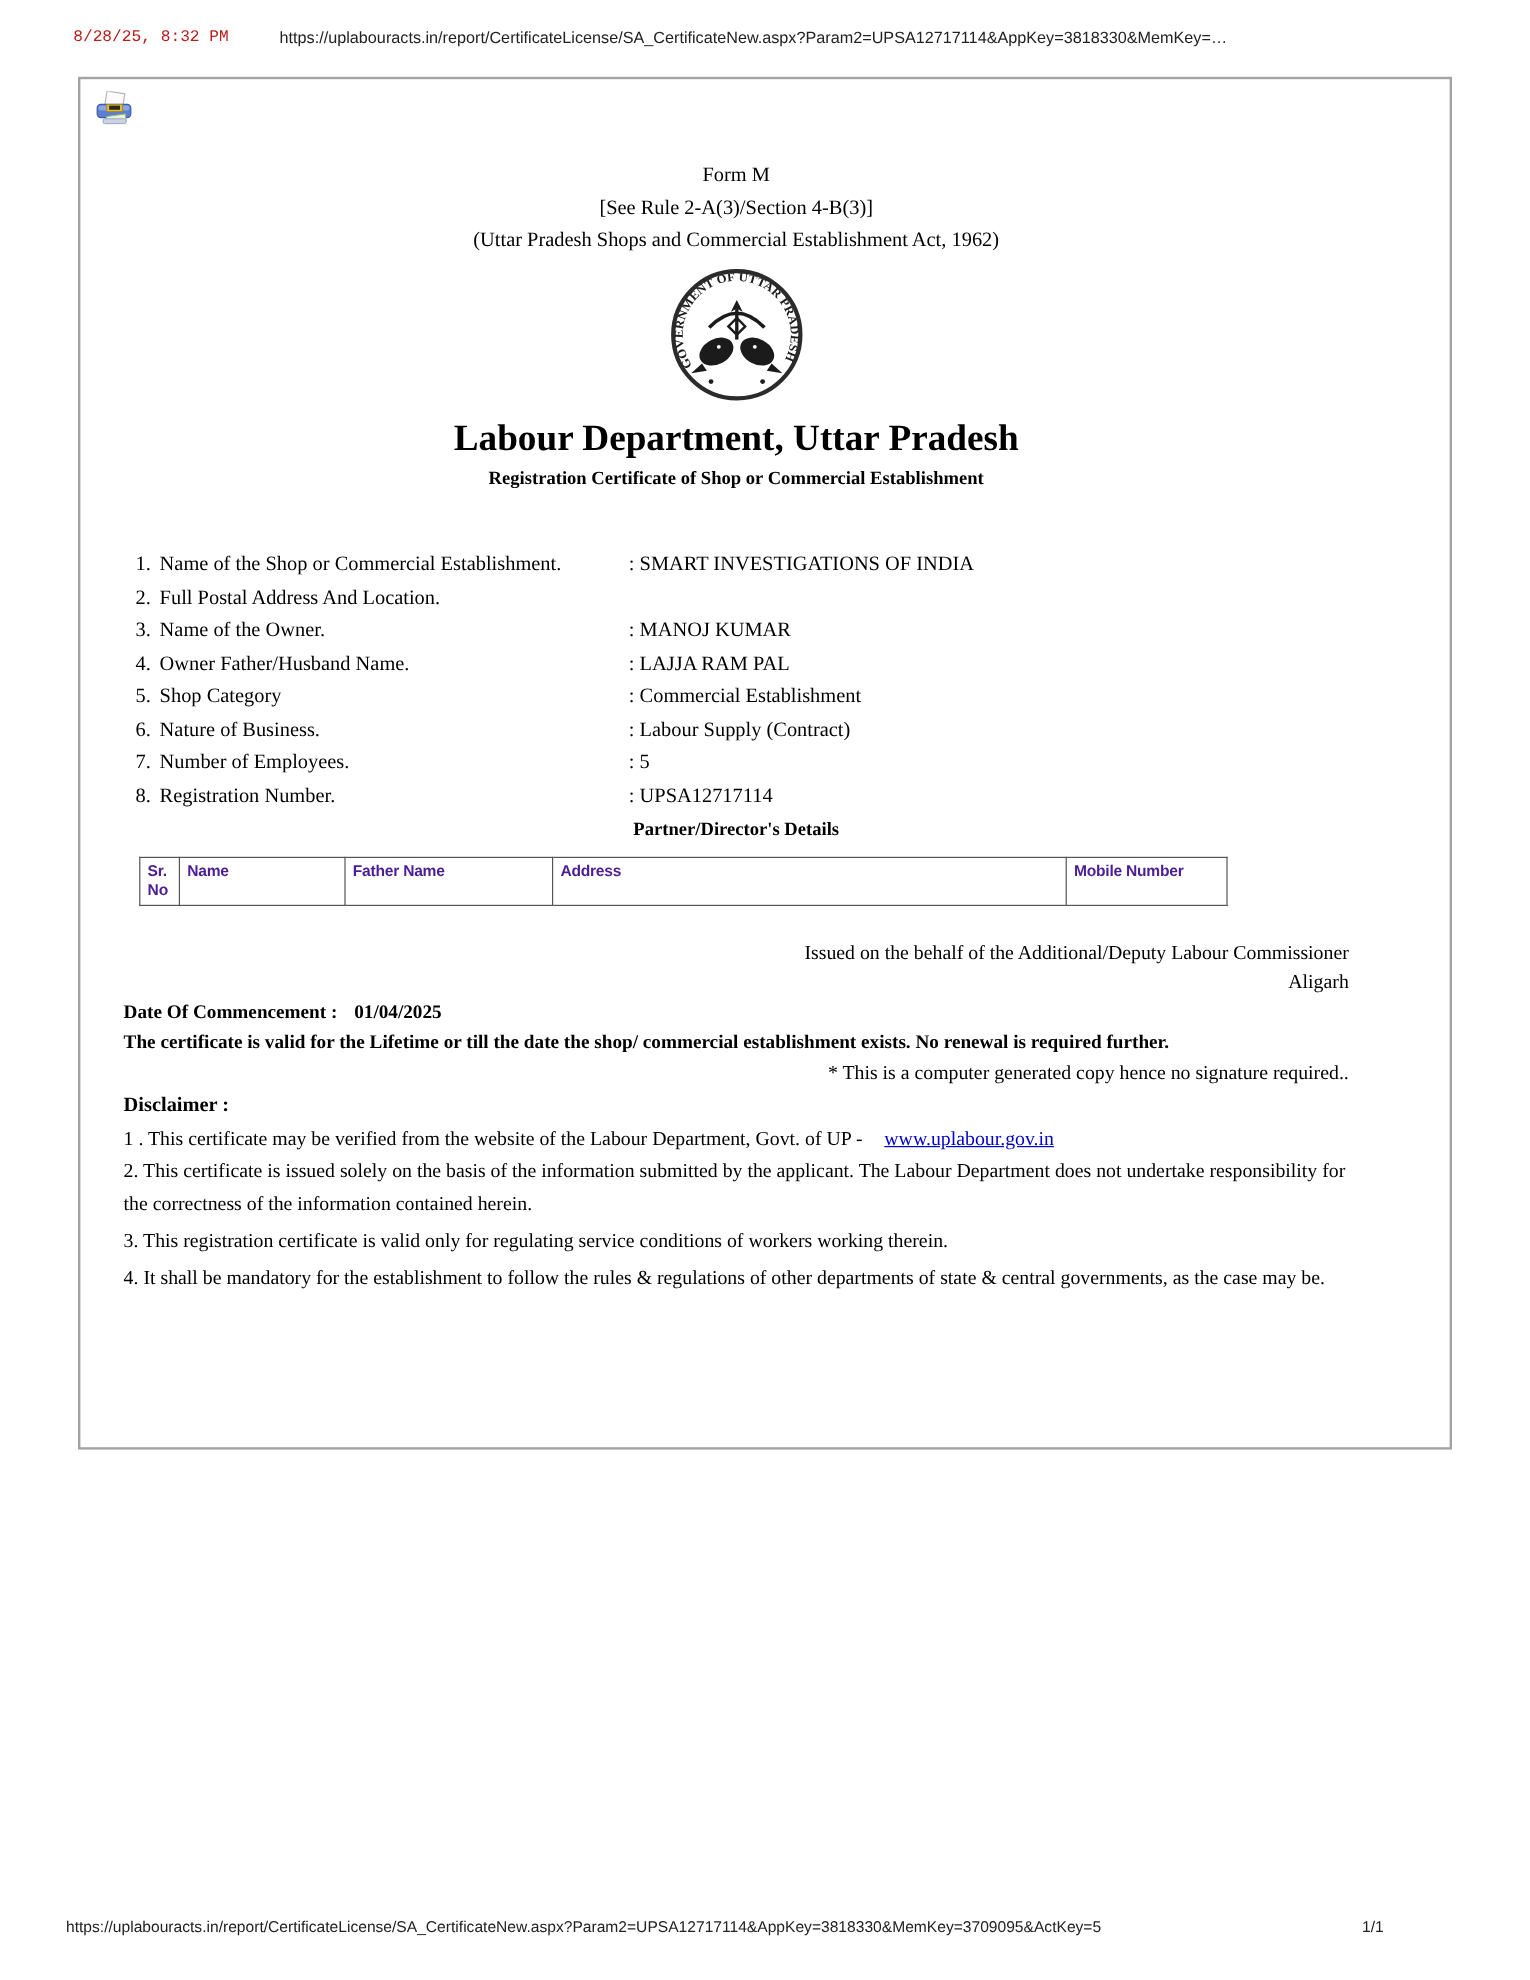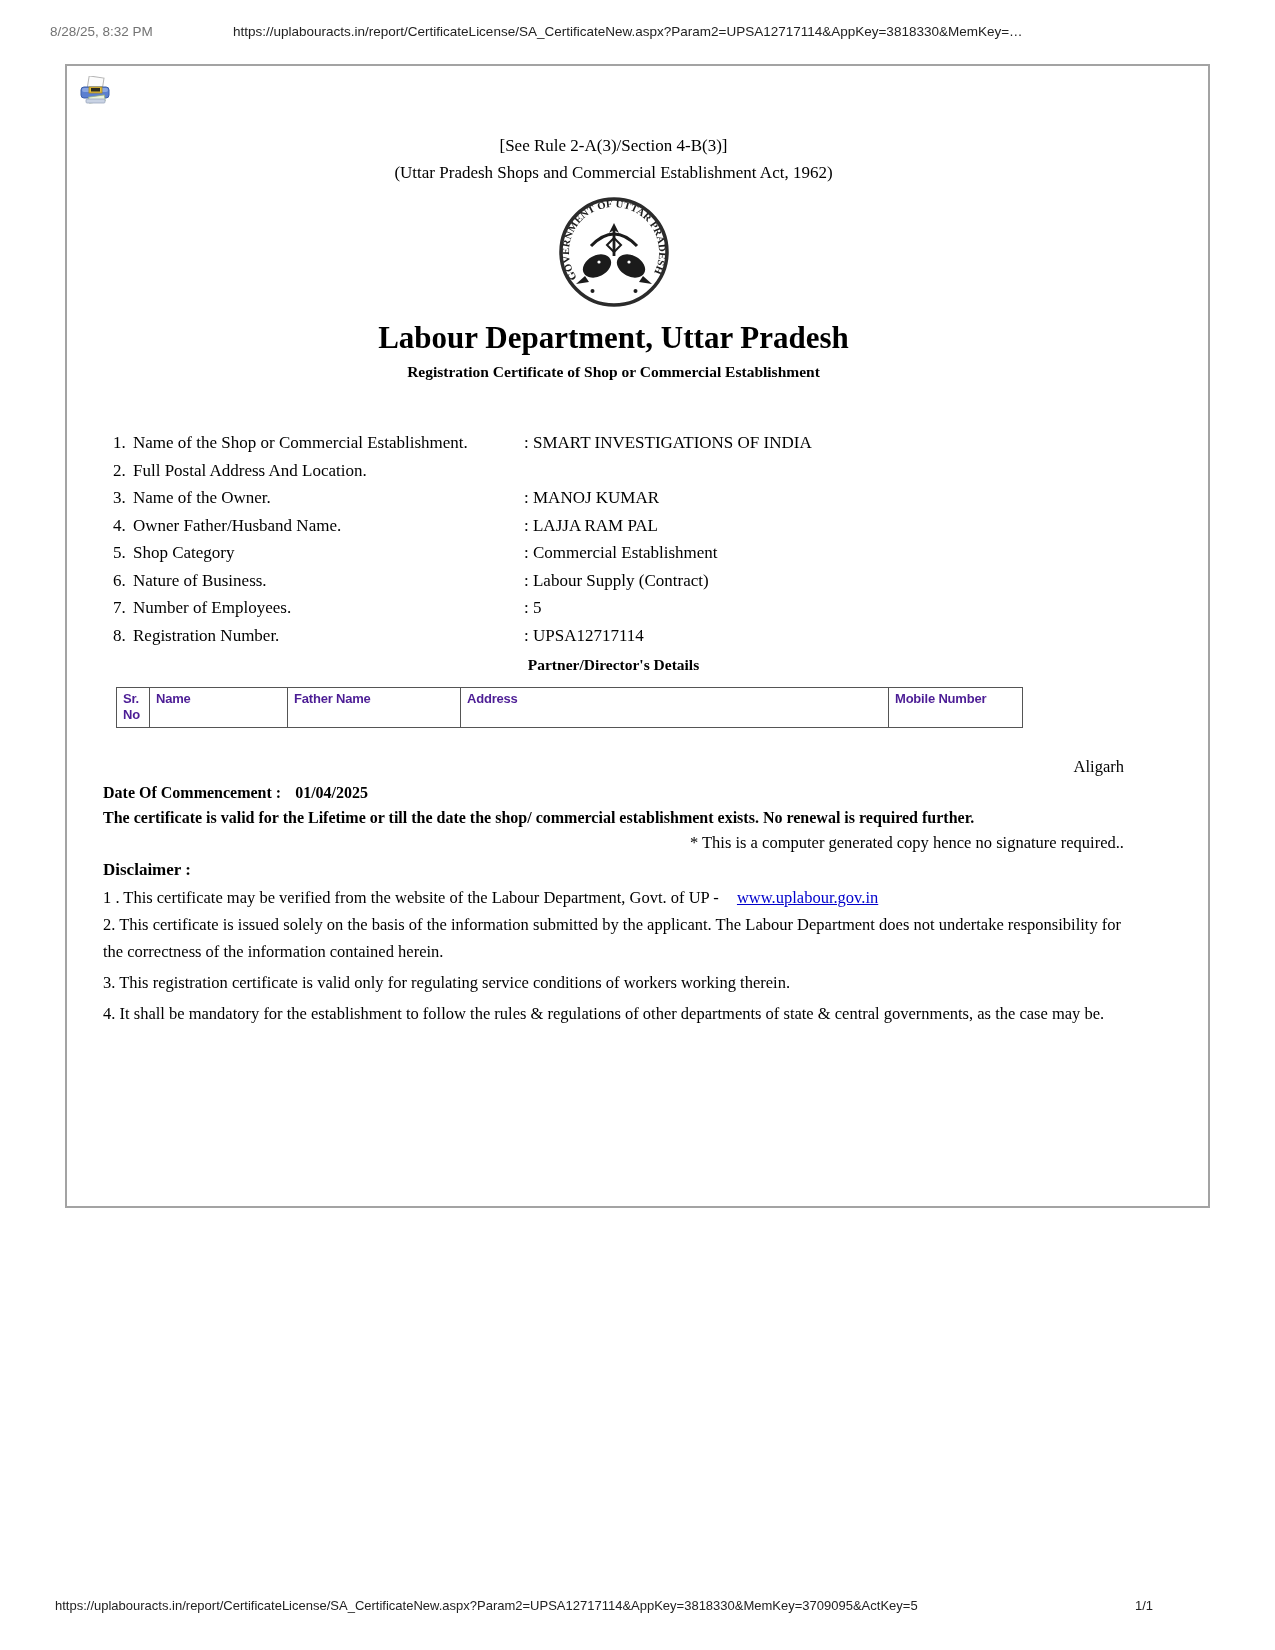--- a/index.html
+++ b/index.html
@@ -1,22 +1,22 @@
 <!DOCTYPE html>
 <html><head>
 <meta charset="utf-8">
 <style>
   html,body { margin:0; padding:0; background:#fff; }
   .page {
     position:relative; width:1275px; height:1650px; background:#ffffff;
     font-family:"Liberation Serif", serif; color:#000; overflow:hidden;
   }
   
-  .print-head-date { position:absolute; top:24px; left:50px;
-    font-family:Liberation Sans, sans-serif; font-size:13.5px; color:#737373; }
+  .print-head-date { position:absolute; top:24px; left:61px;
+    font-family:Liberation Mono, monospace; font-size:13.5px; color:#b91c1c; }
   .print-head-url { position:absolute; top:24px; left:233px; width:940px;
     font-family:"Liberation Sans", sans-serif; font-size:13.5px; color:#222;
     white-space:nowrap; overflow:hidden; }
   .print-foot-url { position:absolute; top:1598px; left:55px;
     font-family:"Liberation Sans", sans-serif; font-size:13px; color:#222; white-space:nowrap; }
   .print-foot-page { position:absolute; top:1598px; left:1135px;
     font-family:"Liberation Sans", sans-serif; font-size:13px; color:#222; }
 
   
   .cert-box { position:absolute; left:65px; top:64px; width:1141px; height:1140px;
@@ -78,20 +78,21 @@
         <g transform="rotate(-8 18 24)">
           <rect x="10" y="20" width="16" height="6" fill="#e9f2dc" stroke="#9ab07f" stroke-width="0.8"></rect>
         </g>
         <rect x="7" y="23" width="19" height="4" rx="1" fill="#c9d3e4" stroke="#9aa6bd" stroke-width="0.8"></rect>
       </svg>
     </div>
 
     <div class="content">
 
       <div class="hdr-block">
+        <div>Form M</div>
         <div>[See Rule 2-A(3)/Section 4-B(3)]</div>
         <div>(Uttar Pradesh Shops and Commercial Establishment Act, 1962)</div>
       </div>
 
       <div class="seal-wrap">
         <svg viewBox="0 0 112 112" width="112" height="112">
           <circle cx="56" cy="56" r="53" fill="none" stroke="#2b2b2b" stroke-width="3.5"></circle>
           <defs>
             <path id="sealArc" d="M 19.1,81.8 A 45,45 0 1 1 92.9,81.8" fill="none"></path>
           </defs>
@@ -178,20 +179,21 @@
           <th>Name</th>
           <th>Father Name</th>
           <th>Address</th>
           <th>Mobile Number</th>
         </tr>
       </tbody>
         </table>
 
 
       <div class="issued">
+        <div>Issued on the behalf of the Additional/Deputy Labour Commissioner</div>
         <div>Aligarh</div>
       </div>
 
       <div class="commence">
         <span>Date Of Commencement :</span>
         <span class="cdate">01/04/2025</span>
       </div>
 
       <div class="validity">The certificate is valid for the Lifetime or till the date the shop/ commercial establishment exists. No renewal is required further.</div>
 

